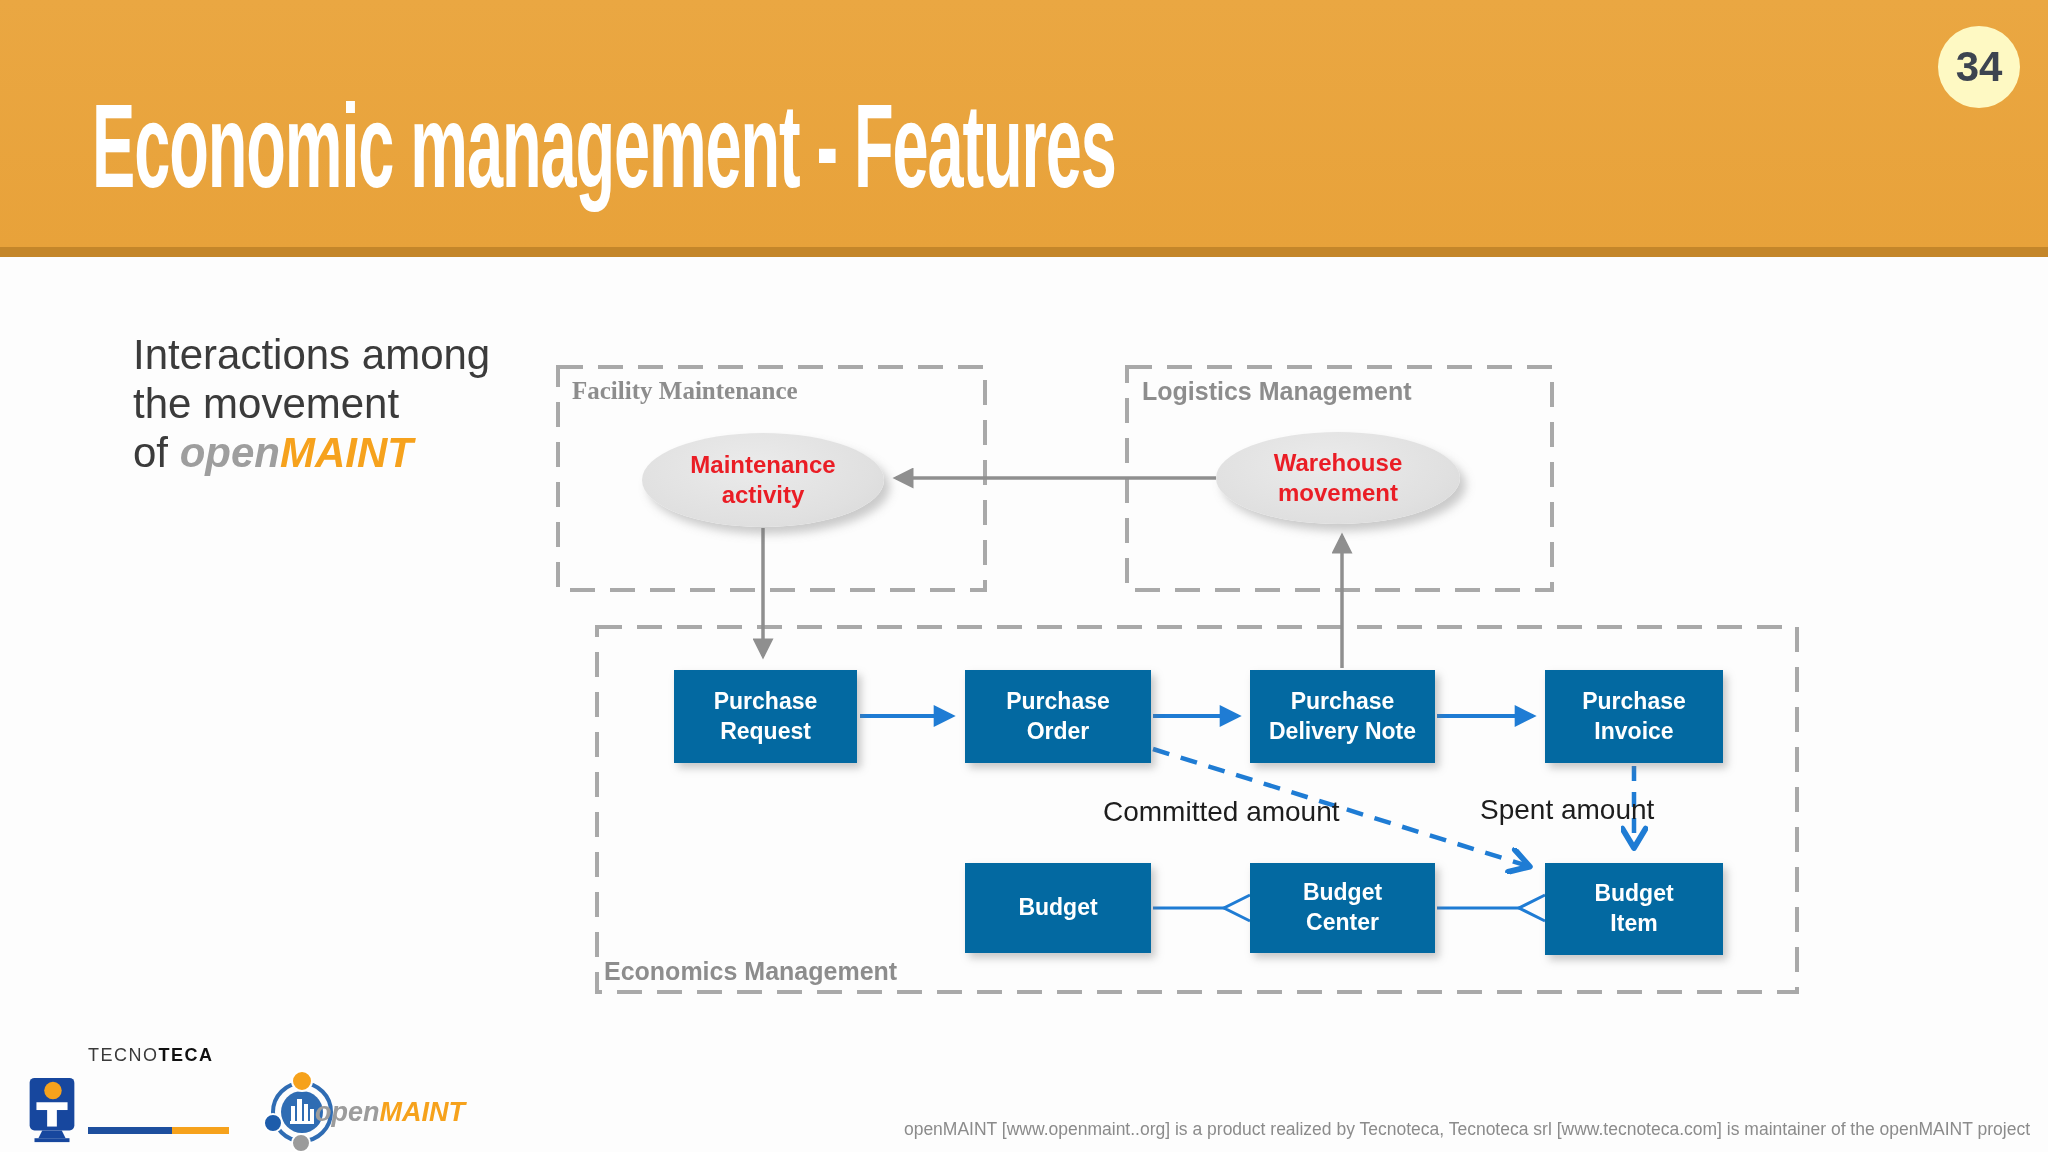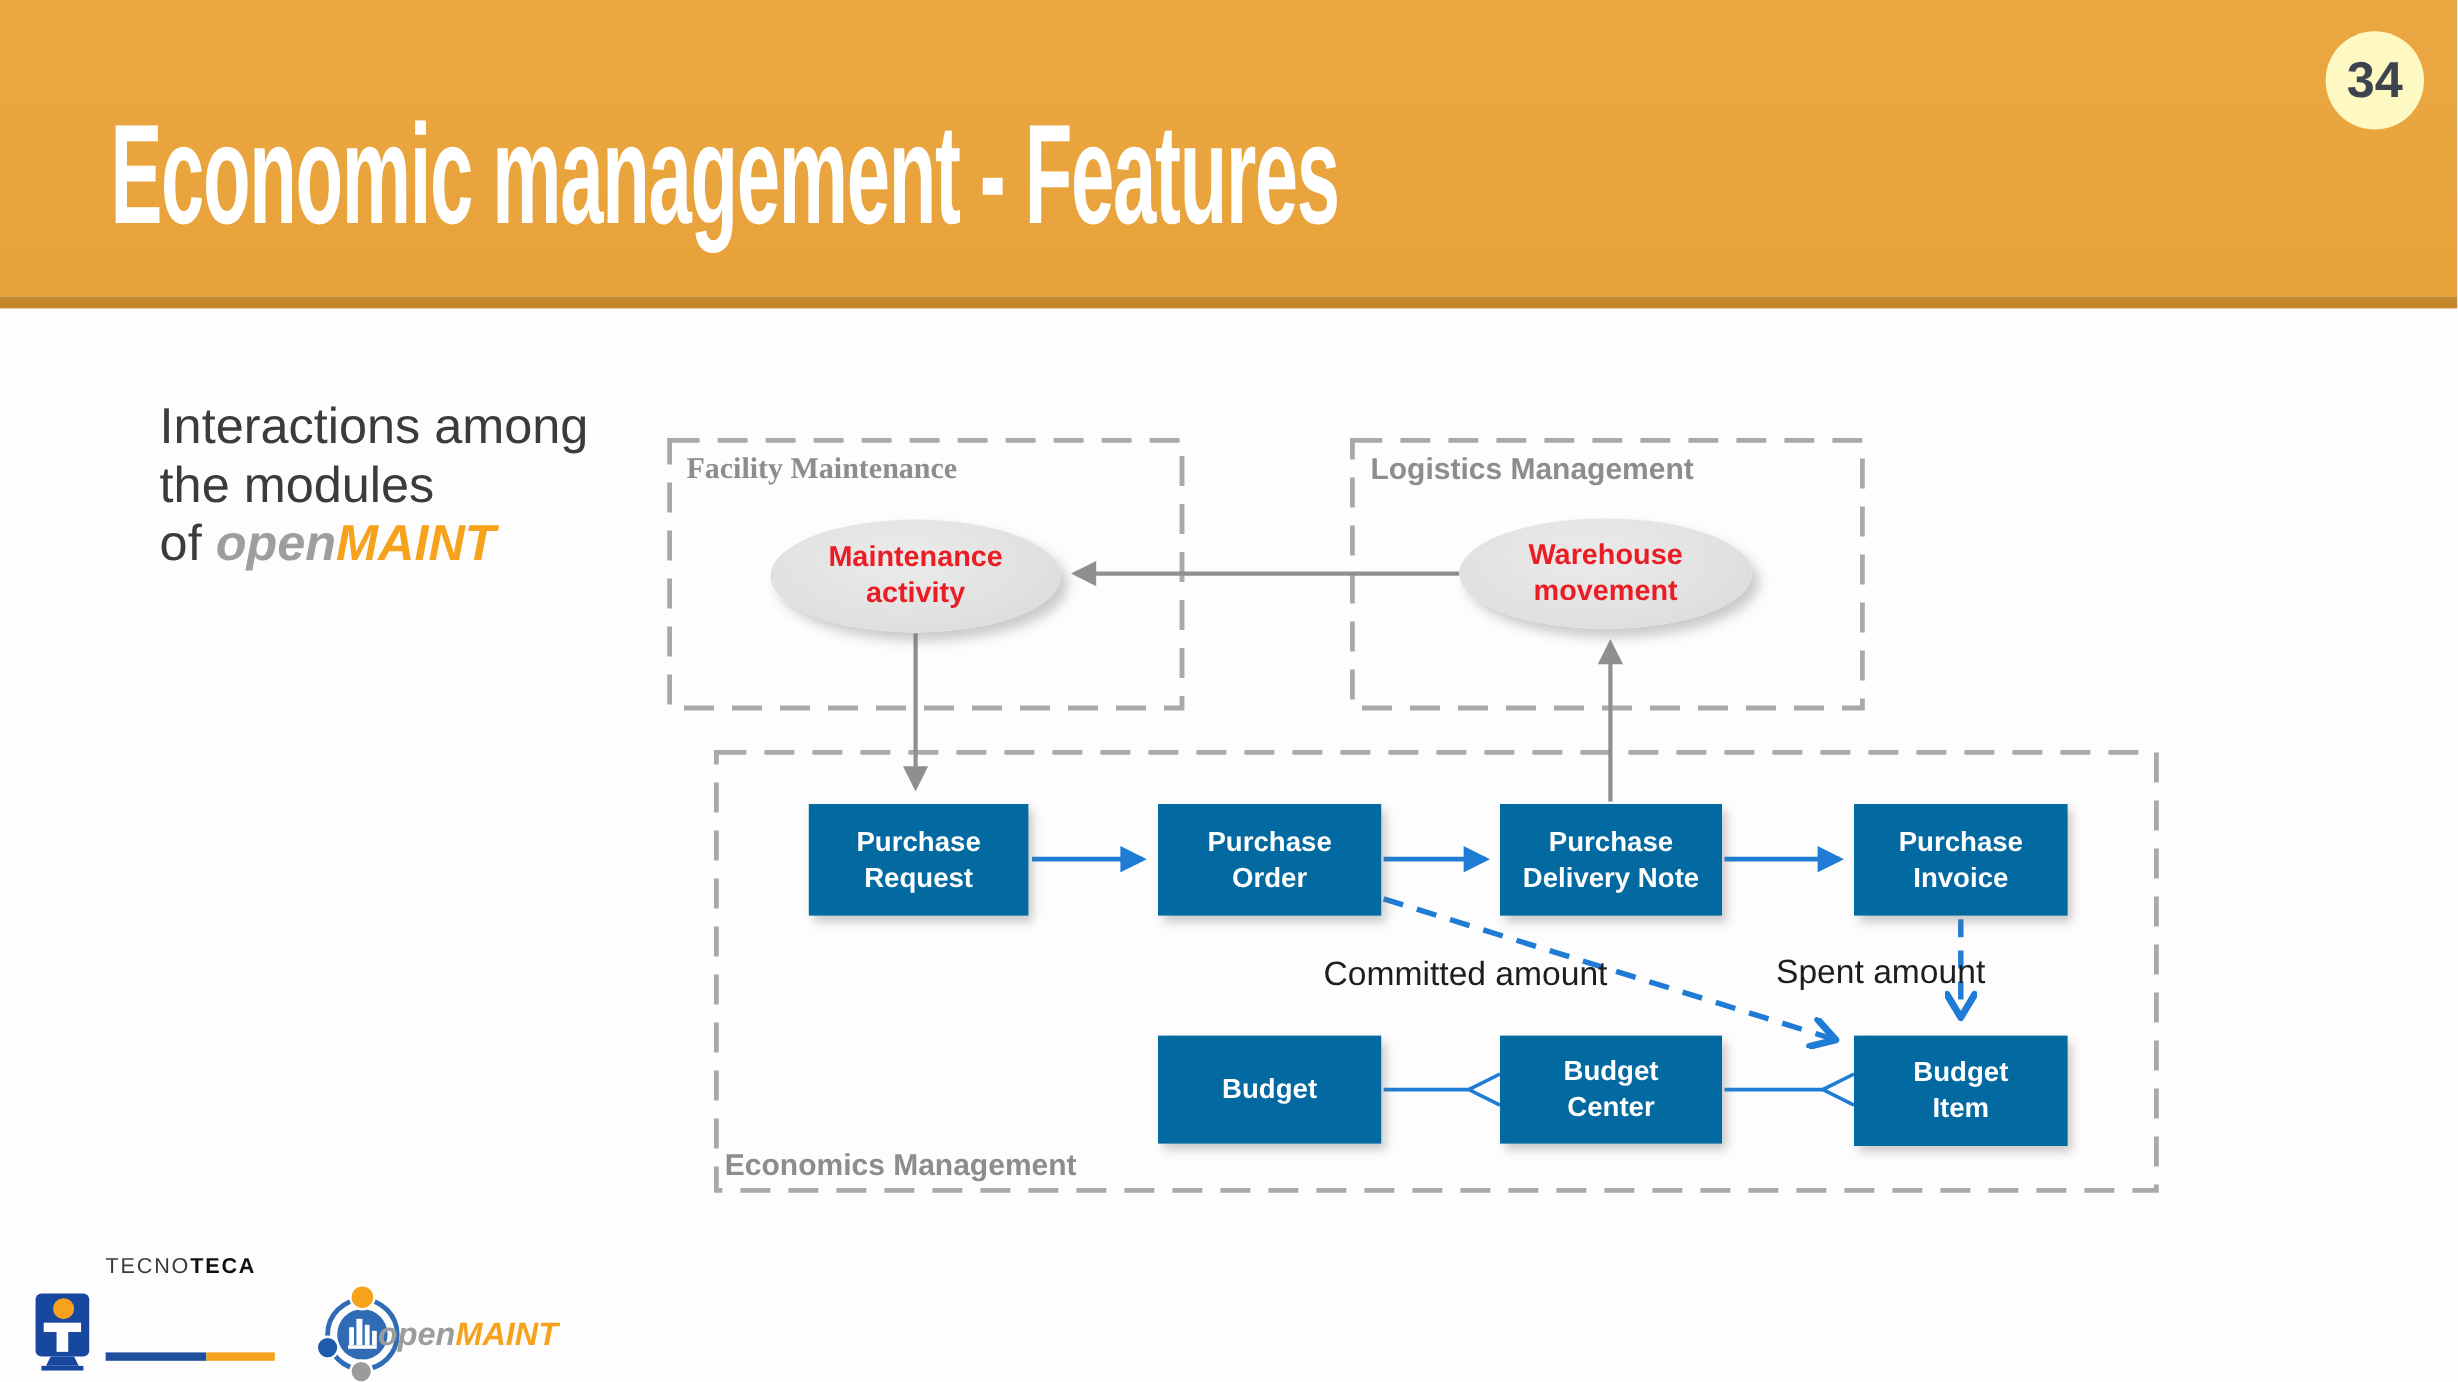--- a/index.html
+++ b/index.html
@@ -76,21 +76,21 @@
 
   <div class="header"></div>
   <div class="header-strip"></div>
   <h1 class="title">Economic management - Features</h1>
   <div class="page-badge">
     <span>34</span>
   </div>
 
   <div class="intro">
     <div>Interactions among</div>
-    <div>the modules</div>
+    <div>the movement</div>
     <div><span>of </span><span class="brand-open">open</span><span class="brand-maint">MAINT</span></div>
   </div>
 
   <svg class="diagram-svg" viewBox="0 0 2048 1152">
     <defs>
       <marker id="mGray" viewBox="0 0 12 12" refX="10" refY="6" markerWidth="7" markerHeight="6" orient="auto-start-reverse">
         <path d="M0,0 L12,6 L0,12 z" fill="#8f8f8f"></path>
       </marker>
       <marker id="mBlue" viewBox="0 0 12 12" refX="10" refY="6" markerWidth="8" markerHeight="5.5" orient="auto-start-reverse">
         <path d="M0,0 L12,6 L0,12 z" fill="#1f7cd4"></path>
@@ -168,14 +168,15 @@
     <rect x="35" y="29" width="5" height="22" fill="#ffffff"></rect>
     <rect x="42" y="34" width="4" height="17" fill="#ffffff"></rect>
     <rect x="48" y="39" width="4" height="12" fill="#ffffff"></rect>
     <rect x="28" y="51" width="24" height="3" fill="#ffffff"></rect>
     <circle cx="40" cy="11" r="10" fill="#f6a21c" stroke="#ffffff" stroke-width="2"></circle>
     <circle cx="11" cy="53" r="9" fill="#1d5cab" stroke="#ffffff" stroke-width="2"></circle>
     <circle cx="39" cy="73" r="9" fill="#9b9b9b" stroke="#ffffff" stroke-width="2"></circle>
   </svg>
   <div class="om-text"><span class="om-open">open</span><span class="om-maint">MAINT</span></div>
 
+  <div class="credit">openMAINT [www.openmaint..org] is a product realized by Tecnoteca, Tecnoteca srl [www.tecnoteca.com] is maintainer of the openMAINT project</div>
 
 </div>
 
 </body></html>

